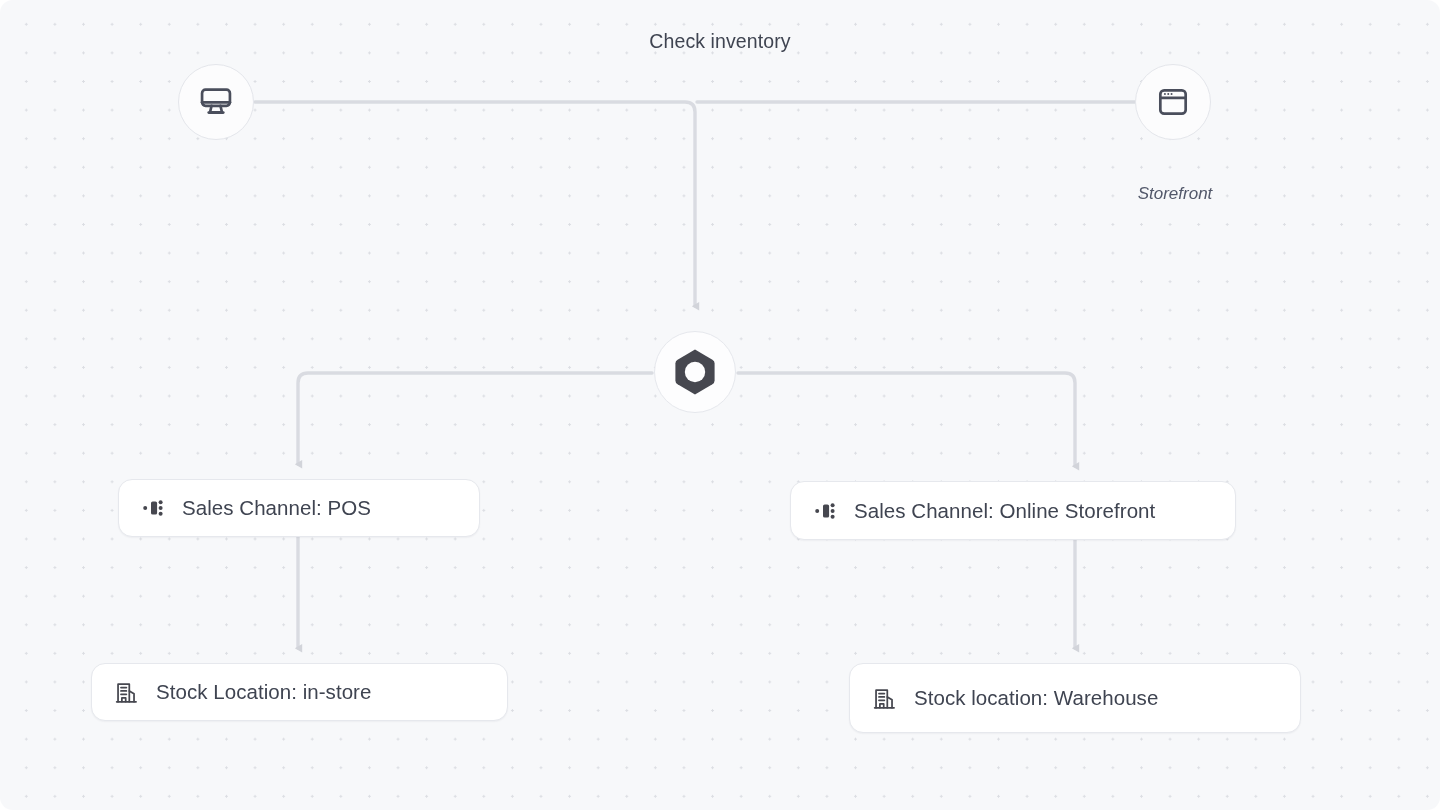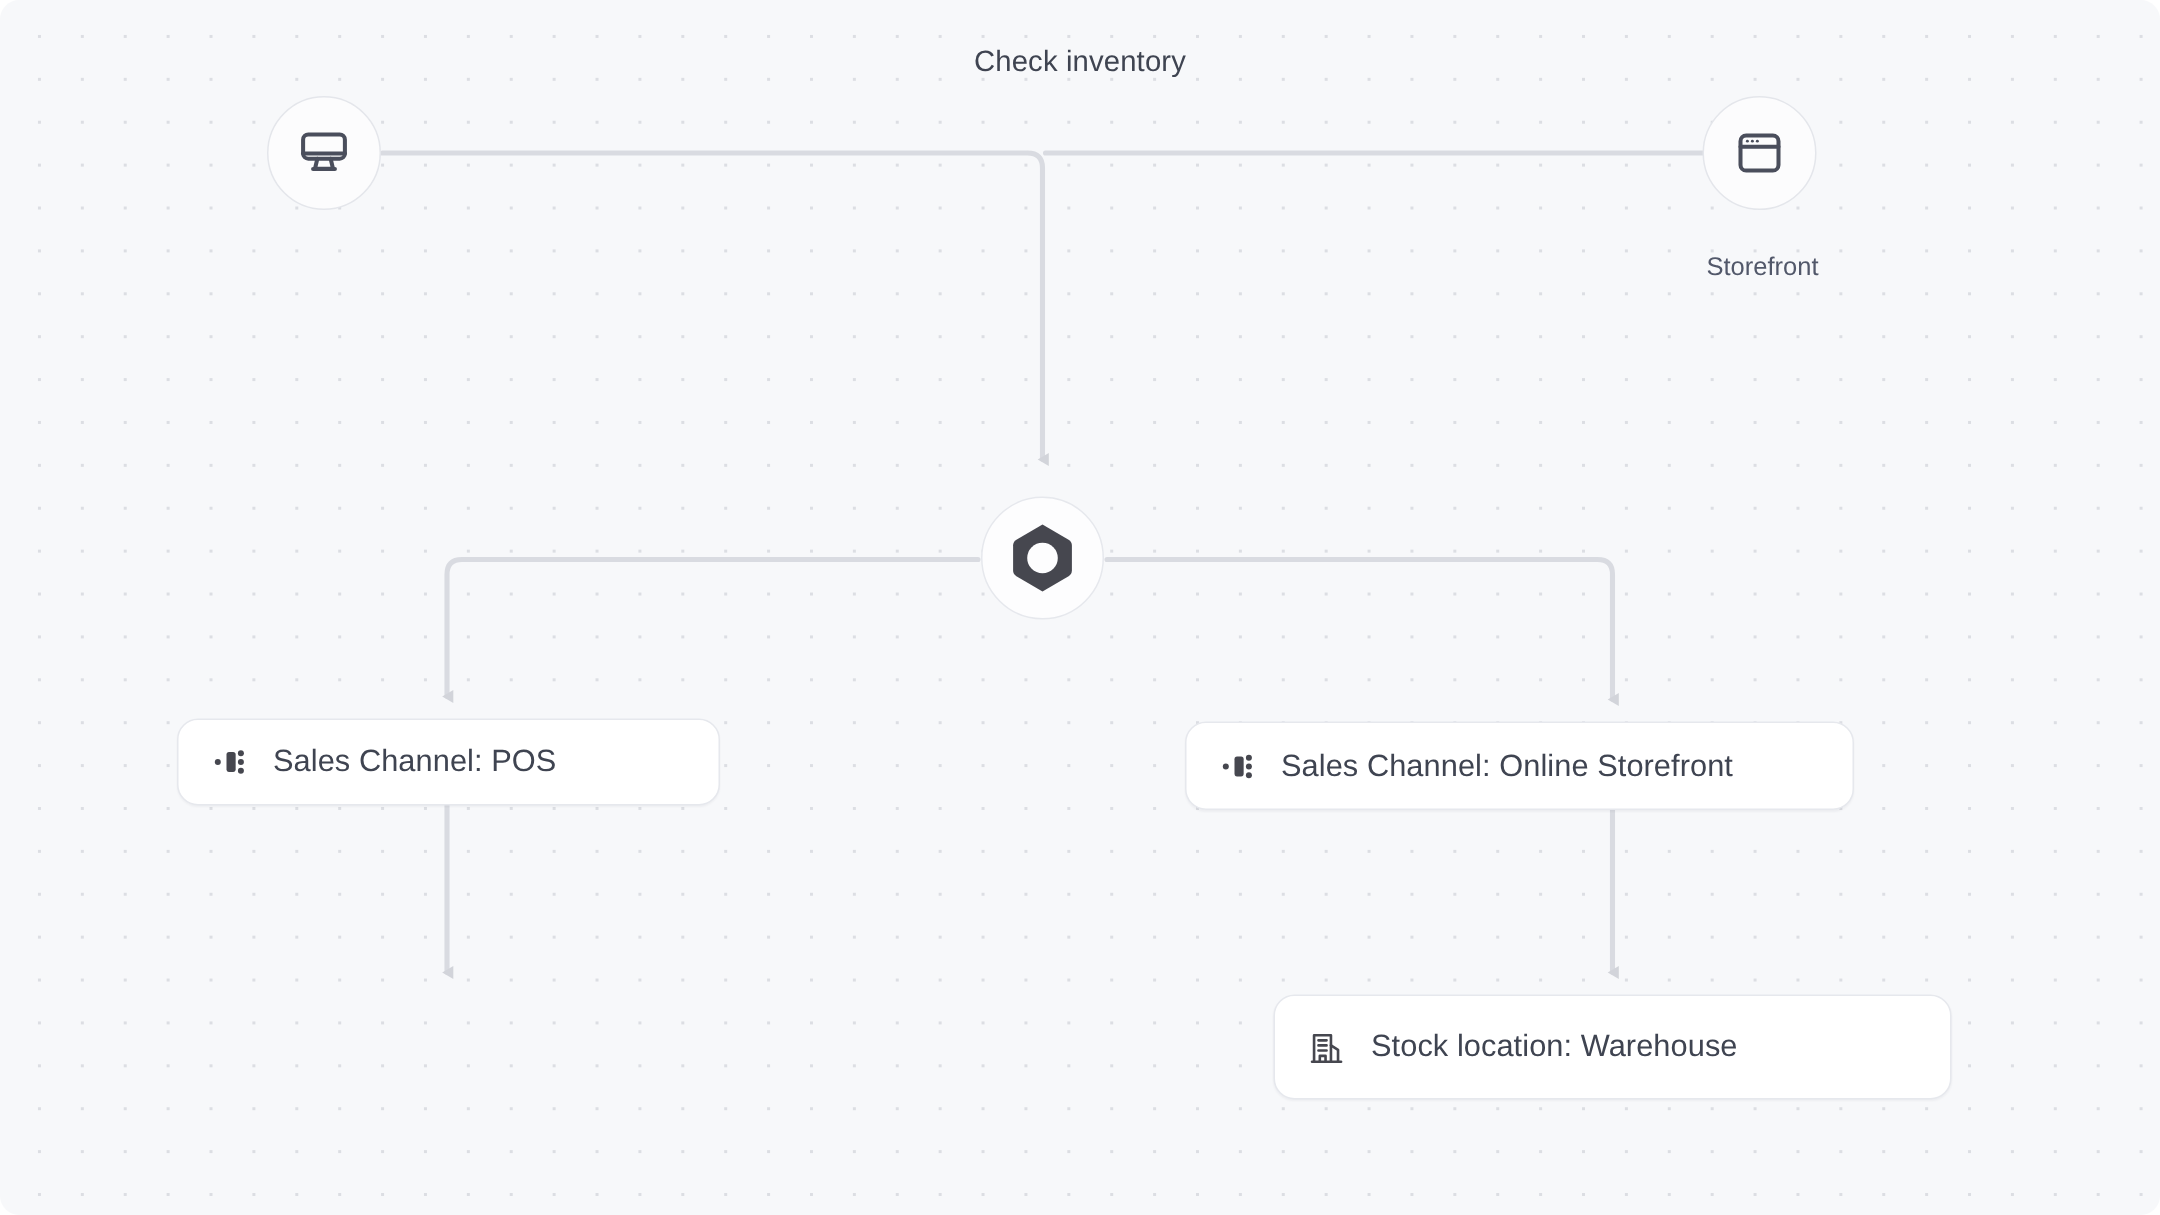--- a/index.html
+++ b/index.html
@@ -103,21 +103,21 @@
     <span class="card-icon">
       <svg width="38" height="38" viewBox="0 0 24 24" fill="none" stroke="#4a4e5c" stroke-width="1.7" stroke-linecap="round" stroke-linejoin="round">
         <rect x="4" y="4.6" width="16" height="14.8" rx="2.4"></rect>
         <path d="M4 9.4 H20"></path>
         <circle cx="6.9" cy="7.0" r="0.62" fill="#4a4e5c" stroke="none"></circle>
         <circle cx="9.0" cy="7.0" r="0.62" fill="#4a4e5c" stroke="none"></circle>
         <circle cx="11.1" cy="7.0" r="0.62" fill="#4a4e5c" stroke="none"></circle>
       </svg>
     </span>
   </div>
-  <div class="circle-label" style="left:1055px;top:168px;">Storefront</div>
+  <div class="circle-label" style="left:1055px;top:184px;font-style:italic;">Storefront</div>
 
   <div class="hex-node" style="left:654px;top:331px;">
     <span class="card-icon">
       <svg width="52" height="52" viewBox="0 0 52 52">
         <path d="M26 3.6 L43.4 13.8 Q45.6 15.1 45.6 17.6 L45.6 34.4
                  Q45.6 36.9 43.4 38.2 L26 48.4 L8.6 38.2
                  Q6.4 36.9 6.4 34.4 L6.4 17.6 Q6.4 15.1 8.6 13.8 Z" fill="#46474f"></path>
         <circle cx="26" cy="26" r="10.2" fill="#fdfdfe"></circle>
       </svg>
     </span>
@@ -142,20 +142,32 @@
         <circle cx="4.2" cy="13" r="2.0" fill="#46474f"></circle>
         <rect x="10.0" y="6.4" width="6.1" height="13.2" rx="1.7" fill="#46474f"></rect>
         <circle cx="19.6" cy="7.2" r="2.0" fill="#46474f"></circle>
         <circle cx="19.6" cy="13" r="2.0" fill="#46474f"></circle>
         <circle cx="19.6" cy="18.8" r="2.0" fill="#46474f"></circle>
       </svg>
     </span>
     <span class="card-label">Sales Channel: Online Storefront</span>
   </div>
 
+  <div class="card" style="left:91px;top:663px;width:417px;height:58px;">
+    <span class="card-icon">
+      <svg width="27" height="27" viewBox="0 0 24 24" fill="none" stroke="#46474f" stroke-width="1.55" stroke-linecap="round" stroke-linejoin="round">
+        <path d="M3.6 20.2 V4.6 H13.6 V20.2"></path>
+        <path d="M13.6 10.6 L17.8 13.2 V20.2"></path>
+        <path d="M2.4 20.3 H19.6"></path>
+        <path d="M6.2 7.6 H11.0 M6.2 10.6 H11.0 M6.2 13.6 H11.0"></path>
+        <path d="M7.0 20.1 V16.8 H10.4 V20.1"></path>
+      </svg>
+    </span>
+    <span class="card-label">Stock Location: in-store</span>
+  </div>
 
   <div class="card" style="left:849px;top:663px;width:452px;height:70px;">
     <span class="card-icon">
       <svg width="27" height="27" viewBox="0 0 24 24" fill="none" stroke="#46474f" stroke-width="1.55" stroke-linecap="round" stroke-linejoin="round">
         <path d="M3.6 20.2 V4.6 H13.6 V20.2"></path>
         <path d="M13.6 10.6 L17.8 13.2 V20.2"></path>
         <path d="M2.4 20.3 H19.6"></path>
         <path d="M6.2 7.6 H11.0 M6.2 10.6 H11.0 M6.2 13.6 H11.0"></path>
         <path d="M7.0 20.1 V16.8 H10.4 V20.1"></path>
       </svg>

